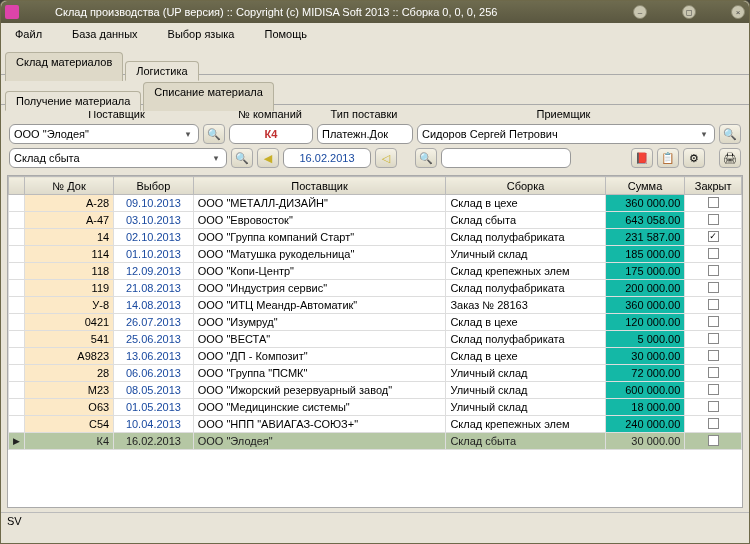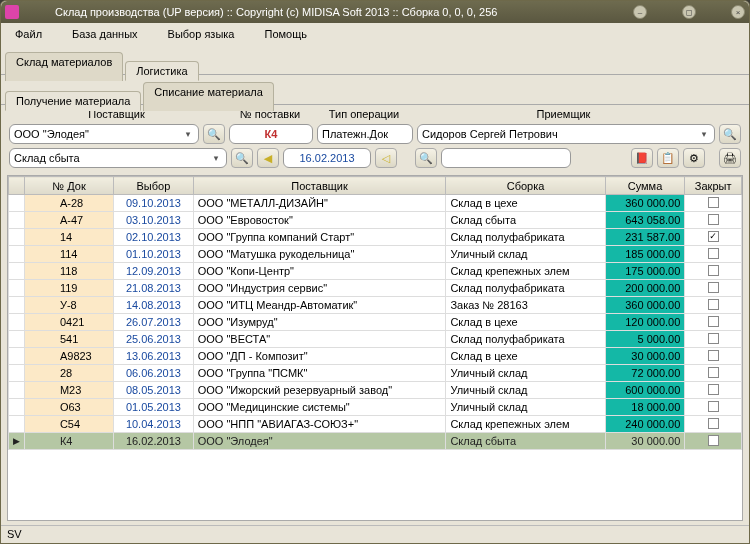--- a/index.html
+++ b/index.html
@@ -19,29 +19,29 @@
 .lbl { text-align: center; }
 .combo { display: flex; background: #fff; border: 1px solid #999; border-radius: 6px; height: 20px; align-items: center; padding: 0 4px; }
 .combo input { border: none; outline: none; flex: 1; background: transparent; font-size: 11px; }
 .combo .arrow { width: 12px; text-align: center; font-size: 9px; color: #555; cursor: pointer; }
 .input-box { background: #fff; border: 1px solid #999; border-radius: 6px; height: 20px; display: flex; align-items: center; justify-content: center; padding: 0 6px; }
 .btn { width: 22px; height: 20px; background: linear-gradient(#f5f2e6,#dcd8c6); border: 1px solid #aaa; border-radius: 4px; display: flex; align-items: center; justify-content: center; cursor: pointer; font-size: 12px; }
 .table-wrap { flex: 1; background: #fff; border: 1px solid #aaa; margin: 0 6px 4px 6px; overflow: auto; }
 table { border-collapse: collapse; width: 100%; }
 th { background: linear-gradient(#f1eee0,#dedacb); border: 1px solid #bbb; padding: 2px 4px; font-weight: normal; text-align: center; height: 18px; }
 td { border: 1px solid #ddd; padding: 1px 4px; height: 17px; white-space: nowrap; }
-td.num { text-align: left; background: #fce9c7; padding-left: 35px; }
+td.num { text-align: right; background: #fce9c7; padding-left: 35px; }
 td.date { text-align: center; color: #1a4aa0; }
 td.sum { text-align: right; background: #14b8a6; }
 td.chk { text-align: center; }
 tr.sel td { background: #b5c7a4 !important; color: #222; }
 tr.sel td.num { background: #b5c7a4 !important; }
 tr.sel td.sum { background: #b5c7a4 !important; }
 .rowmark { width: 10px; text-align: center; color: #444; font-size: 9px; }
-.statusbar { height: 18px; border-top: 1px solid #bbb; padding: 2px 6px; font-size: 11px; }
+.statusbar { height: 31px; border-top: 1px solid #bbb; padding: 2px 6px; font-size: 11px; }
 .checkbox { display: inline-block; width: 11px; height: 11px; border: 1px solid #888; background: #fff; }
 .checkbox.checked::after { content: "✓"; font-size: 9px; position: relative; top: -3px; }
 </style>
 </head>
 <body>
 
 <div class="window">
 
   <div class="titlebar">
     <div class="icon"></div>
@@ -65,22 +65,22 @@
 
   <div class="tabs2">
     <div class="tab active">Получение материала</div>
     <div class="tab">Списание материала</div>
   </div>
 
   <div class="filters">
 
     <div class="frow">
       <div class="lbl" style="width:215px">Поставщик</div>
-      <div class="lbl" style="width:84px">№ поставки</div>
-      <div class="lbl" style="width:96px">Тип операции</div>
+      <div class="lbl" style="width:84px">№ компаний</div>
+      <div class="lbl" style="width:96px">Тип поставки</div>
       <div class="lbl" style="flex:1">Приемщик</div>
       <div style="width:26px"></div>
     </div>
 
     <div class="frow">
       <div class="combo" style="width:190px">
         <input value="ООО &quot;Элодея&quot;" style="">
         <span class="arrow">▾</span>
       </div>
       <div class="btn">

